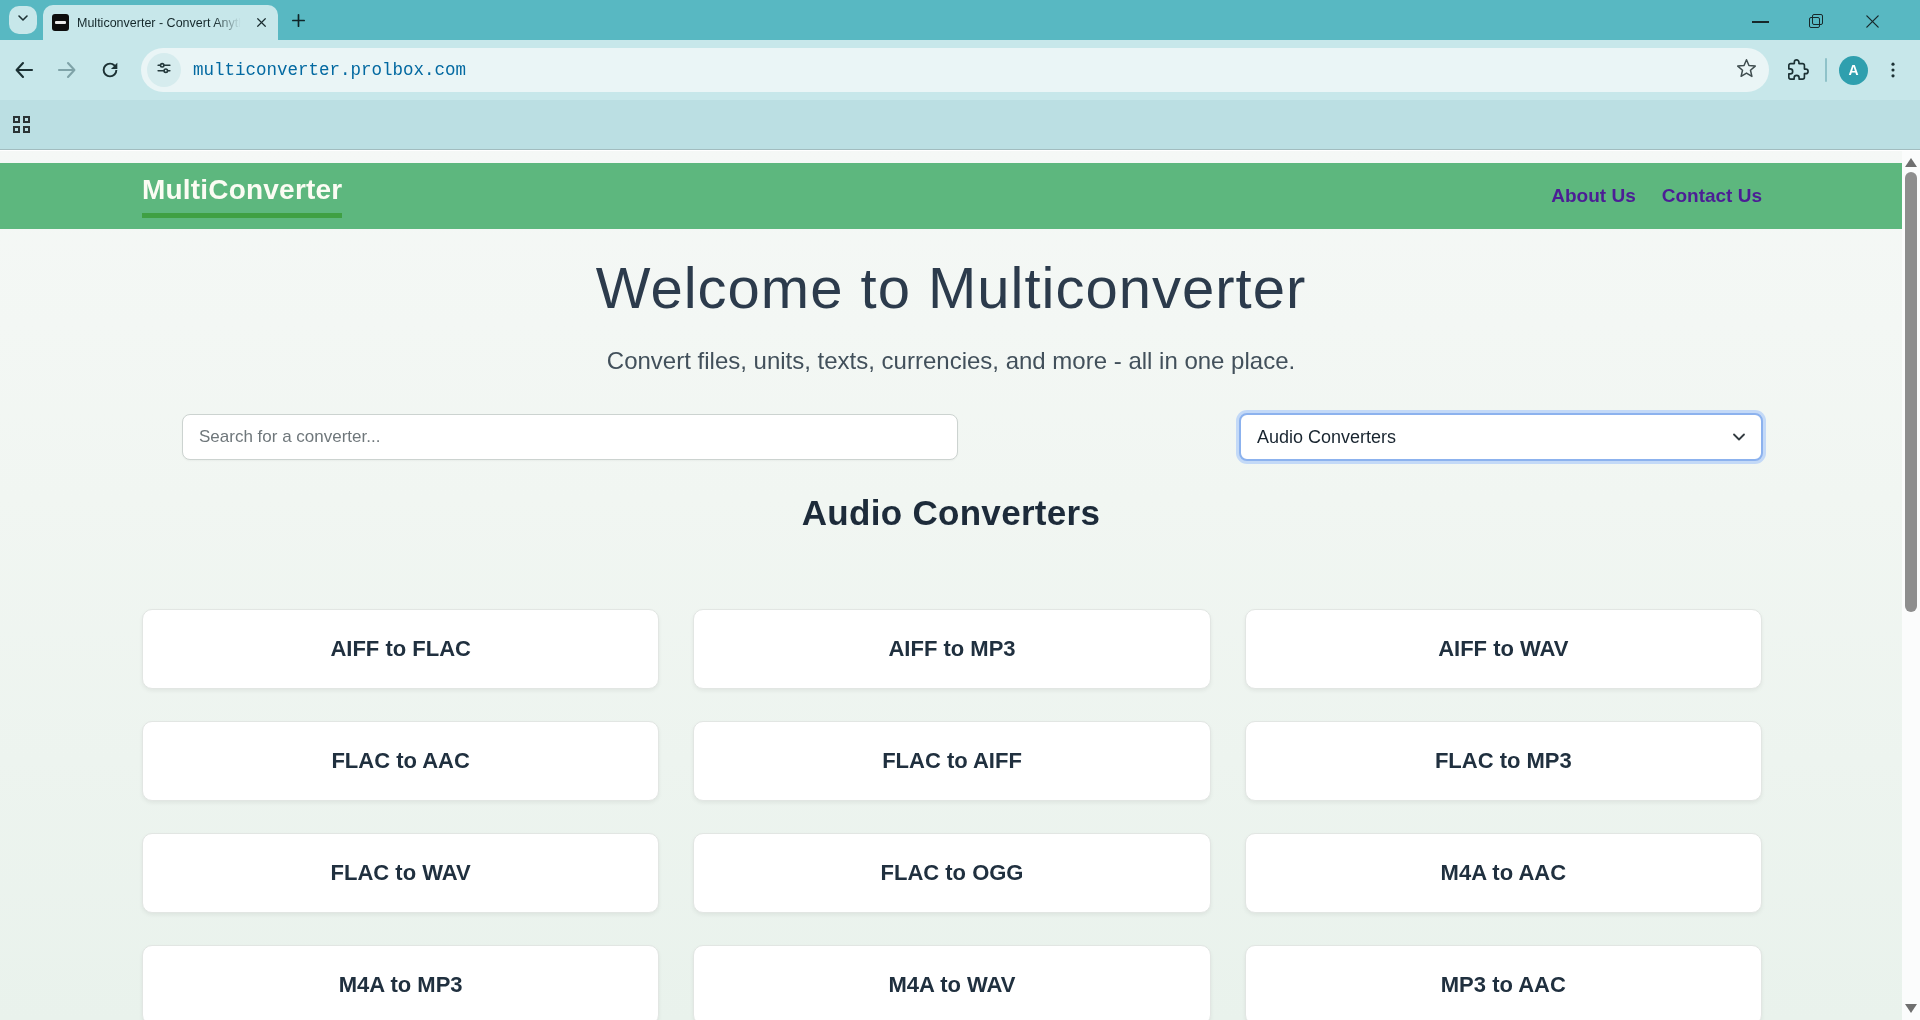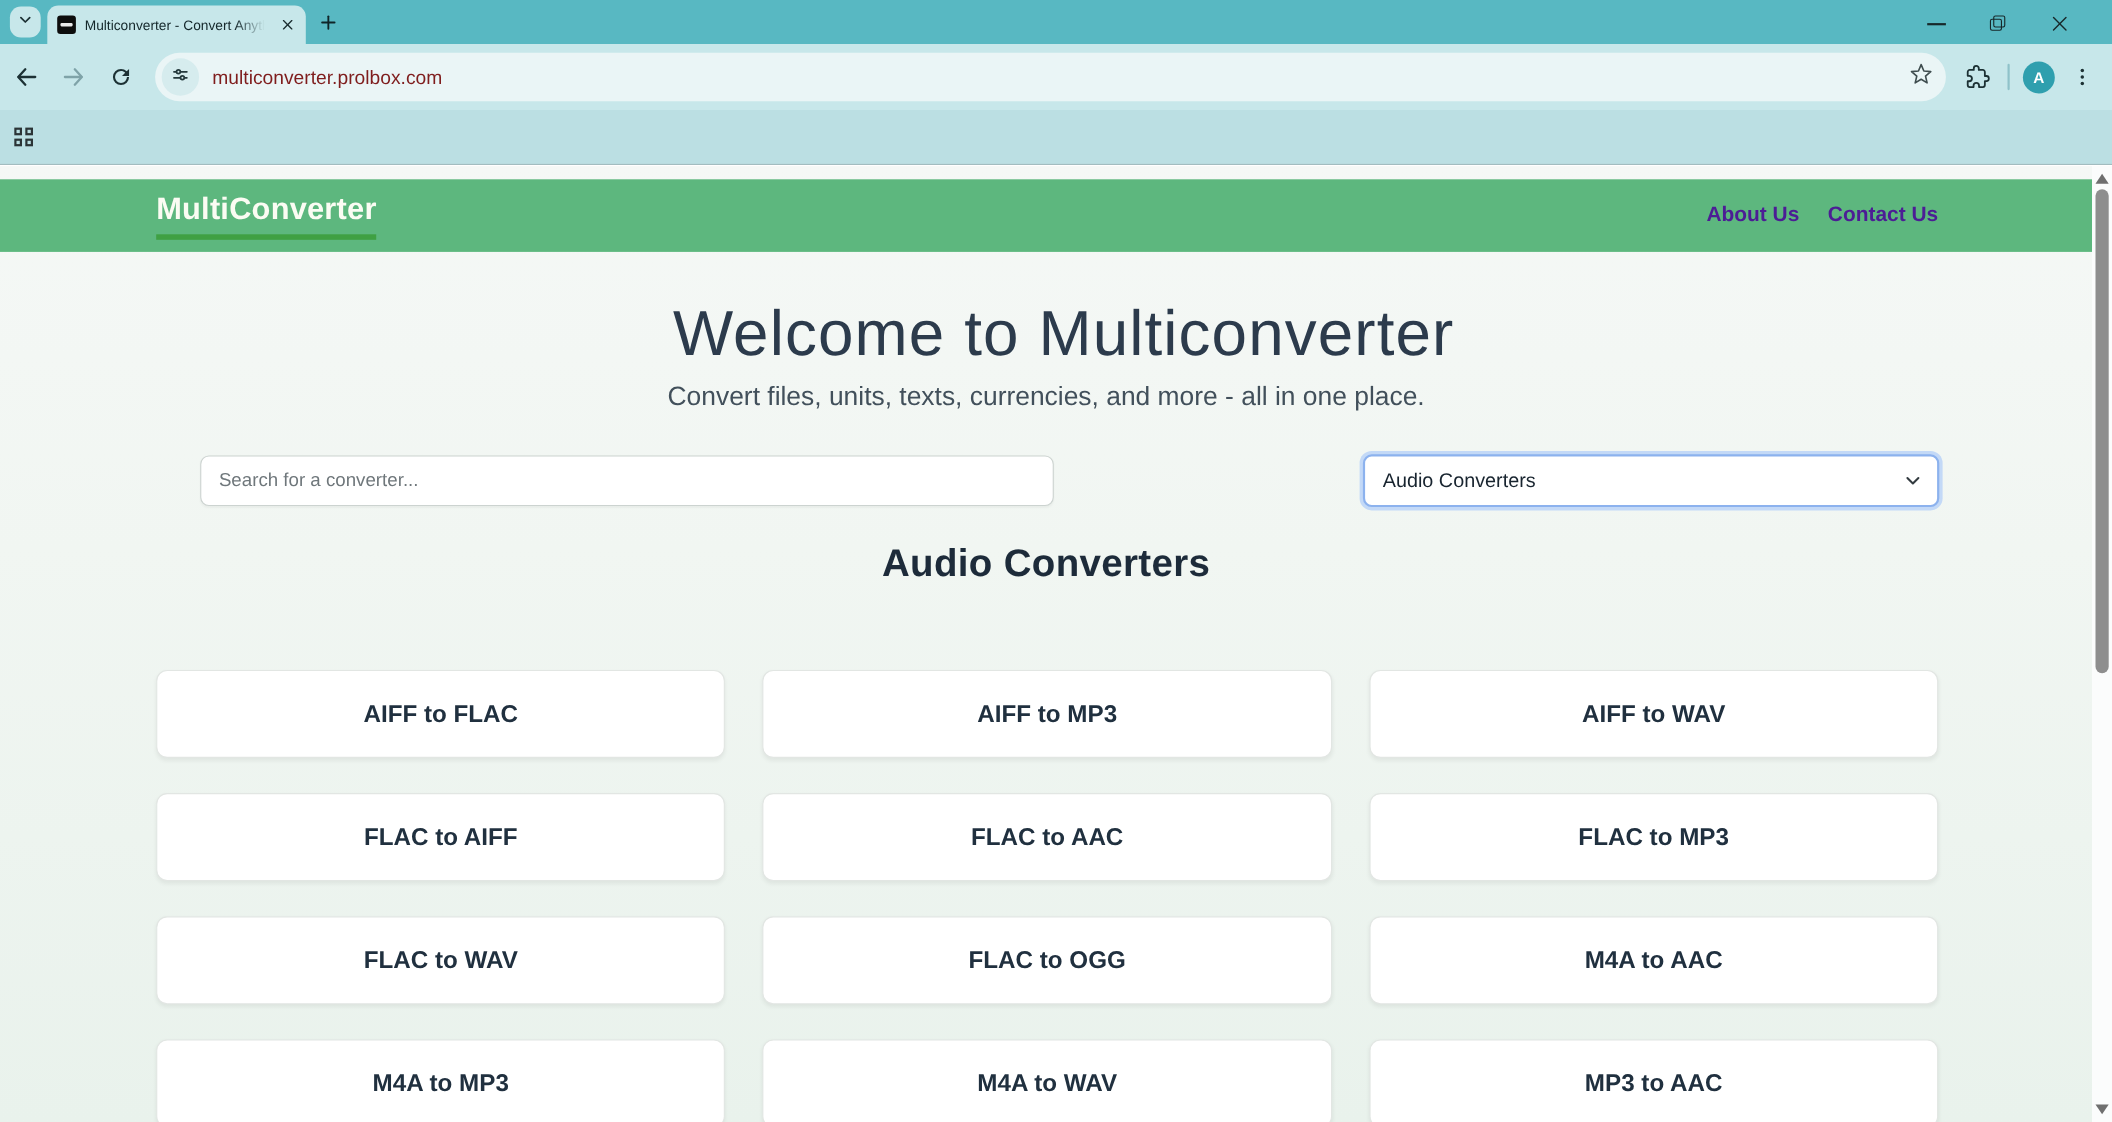--- a/index.html
+++ b/index.html
@@ -44,21 +44,21 @@
   .ico-forward { margin-left:17px; color:#7fa3a8; }
   .ico-reload { margin-left:17px; }
   .addressbar {
     flex:1; height:44px; margin:0 12px 0 18px; background:#eaf5f6; border-radius:22px;
     display:flex; align-items:center; padding:0 12px 0 6px;
   }
   .site-info-chip {
     flex:none; width:34px; height:34px; border-radius:17px; background:#d6ecee;
     display:flex; align-items:center; justify-content:center; color:#24393c; cursor:pointer;
   }
-  .url-text { flex:1; margin-left:12px; font-size:17.5px; color:#7f1d1d; }
+  .url-text { flex:1; margin-left:12px; font-size:17.5px; color:#0369a1;font-family:Liberation Mono, monospace; }
   .ico-star { flex:none; color:#3f4d4f; }
   .ico-puzzle { margin-left:4px; color:#1c3134; }
   .toolbar-sep { flex:none; width:2px; height:24px; background:#8fc2c9; margin:0 12px 0 14px; border-radius:1px; }
   .avatar {
     flex:none; width:29px; height:29px; border-radius:50%; background:#2f9fae; color:#fff;
     font-size:14px; font-weight:bold; display:flex; align-items:center; justify-content:center; cursor:pointer;
   }
   .ico-kebab { margin:0 14px 0 12px; }
 
   .bookmarksbar {
@@ -79,21 +79,21 @@
     display:flex; align-items:center; justify-content:space-between;
   }
   .logo {
     color:#fbfcf3; font-size:28px; font-weight:bold; letter-spacing:0.2px;
     padding-bottom:7px; border-bottom:5px solid #3fa043; cursor:pointer;
   }
   .top-nav { display:flex; gap:26px; }
   .top-nav a { color:#4c1d95; font-size:19px; font-weight:bold; text-decoration:none; cursor:pointer; }
 
   .hero-title {
-    position:absolute; top:92px; left:0; width:100%; margin:16px; text-align:center;
+    position:absolute; top:92px; left:0; width:100%; margin:0; text-align:center;
     font-size:58px; line-height:90px; font-weight:200; color:#2c3b4c; letter-spacing:1px;
   }
   .hero-sub {
     position:absolute; top:196px; left:0; width:100%; margin:0; text-align:center;
     font-size:24px; font-weight:300; color:#42505b;
   }
   .search-input {
     position:absolute; left:142px; top:263px; width:776px; height:46px;
     border:1px solid #ccd3d0; border-radius:8px; background:#fff; padding:0 16px;
     font-family:"Liberation Sans", sans-serif; font-size:17px; color:#222; outline:none;
@@ -264,22 +264,22 @@
     </span>
   </div>
 
   <h2 class="section-title">Audio Converters</h2>
 
   <div class="converter-grid">
 
   <div class="converter-card">AIFF to FLAC</div>
       <div class="converter-card">AIFF to MP3</div>
       <div class="converter-card">AIFF to WAV</div>
+      <div class="converter-card">FLAC to AAC</div>
       <div class="converter-card">FLAC to AIFF</div>
-      <div class="converter-card">FLAC to AAC</div>
       <div class="converter-card">FLAC to MP3</div>
       <div class="converter-card">FLAC to WAV</div>
       <div class="converter-card">FLAC to OGG</div>
       <div class="converter-card">M4A to AAC</div>
       <div class="converter-card">M4A to MP3</div>
       <div class="converter-card">M4A to WAV</div>
       <div class="converter-card">MP3 to AAC</div>
     </div>
 
 </div>

